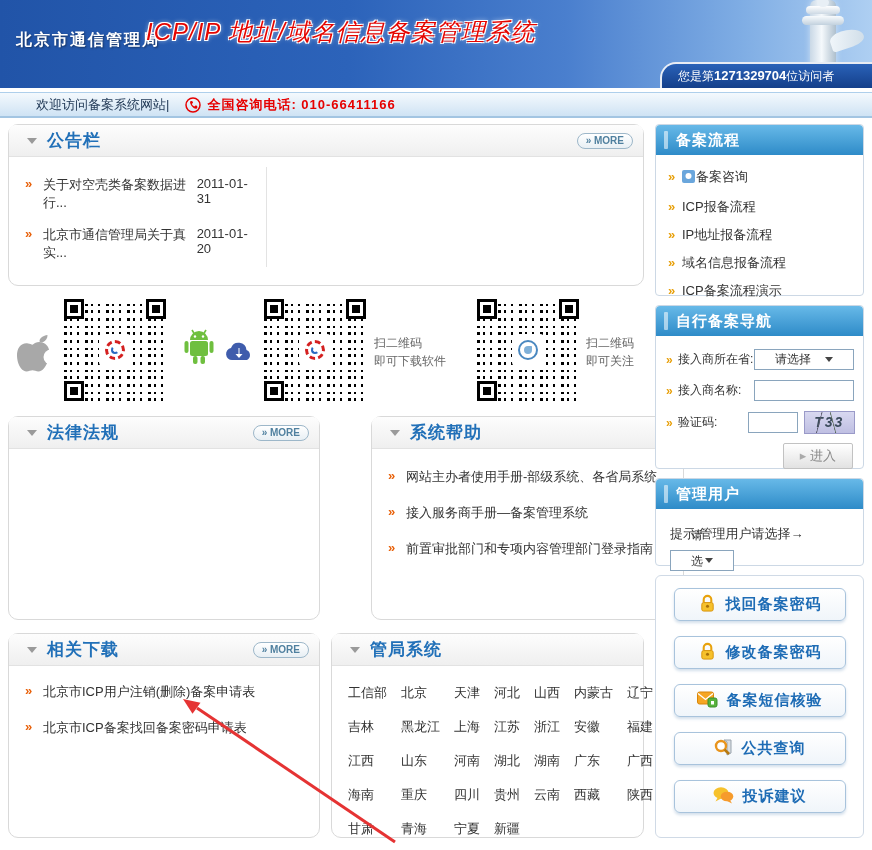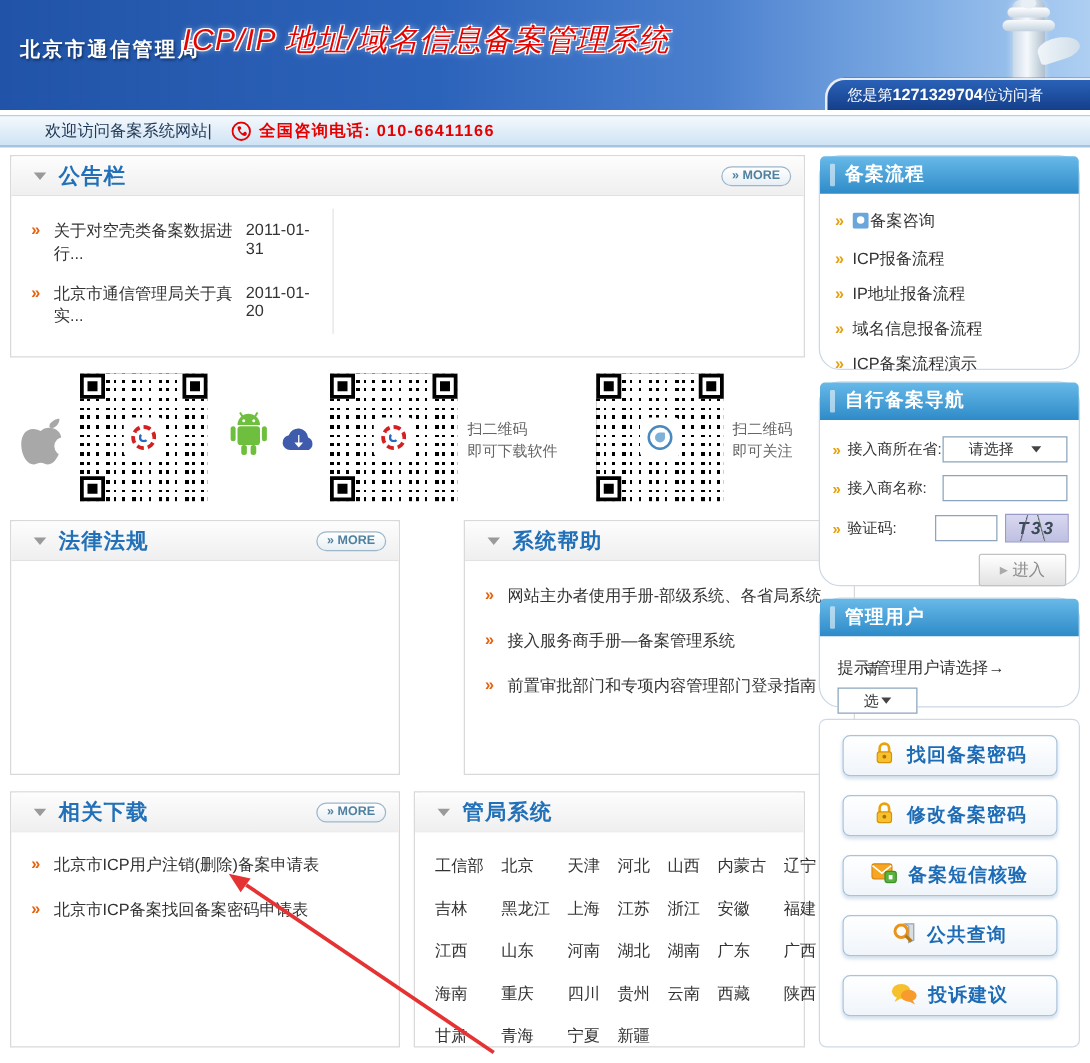--- a/index.html
+++ b/index.html
@@ -33,21 +33,21 @@
 
   
   .welcome-bar { position:absolute; top:92px; left:0; width:872px; height:26px;
     background:linear-gradient(#f4f9fd,#cfe3f4); border-top:1px solid #aecfeb; border-bottom:2px solid #a3c5e2;
     display:flex; align-items:center; font-size:13px; color:#223a57; }
   .welcome-text { margin-left:36px; }
   .phone-ic { margin:0 6px 0 16px; display:inline-flex; }
   .hotline { color:#e60000; font-weight:bold; font-size:13px; letter-spacing:1px; }
 
   
-  .panel { position:absolute; background:#fff; border:1px solid #d9d9d9; border-radius:0; }
+  .panel { position:absolute; background:#fff; border:1px solid #d9d9d9; border-radius:10px; }
   .panel-header { height:32px; background:linear-gradient(#fdfdfd,#efefef); border-bottom:1px solid #e2e2e2;
     border-radius:6px 6px 0 0; display:flex; align-items:center; padding:0 10px; }
   .tri { width:0; height:0; border-left:5px solid transparent; border-right:5px solid transparent;
     border-top:6px solid #9a9a9a; margin:0 10px 0 8px; }
   .panel-title { color:#2170b8; font-size:17px; font-weight:bold; letter-spacing:1px; }
   .more-btn { margin-left:auto; font-size:10px; color:#50809f; border:1px solid #9db7c9; border-radius:8px;
     padding:1px 8px 2px; background:linear-gradient(#ffffff,#e8eff4); font-weight:bold; cursor:pointer; }
 
   .ann-list { padding-top:12px; }
   .ann-item { position:relative; display:flex; width:248px; padding:7px 0 7px 34px; font-size:13px; color:#333; }
@@ -77,21 +77,21 @@
   .logo-blue::after { content:""; position:absolute; inset:4px; background:#7fb0d8; border-radius:50% 10% 50% 50%; }
   .qr-caption { position:absolute; font-size:12px; color:#666; line-height:18px; }
 
   
   .bureau-grid { display:grid; grid-template-columns:repeat(7,auto); column-gap:14px; row-gap:16px;
     padding:18px 0 0 16px; font-size:13px; color:#333; }
   .bureau-grid span { cursor:pointer; white-space:nowrap; }
 
   
   .side-panel { position:absolute; left:655px; width:209px; background:#fff;
-    border:1px solid #ccd8e5; border-radius:17px; }
+    border:1px solid #ccd8e5; border-radius:4px; }
   .side-header { height:30px; background:linear-gradient(#67b9e8,#2e8bc8); border-radius:4px 4px 0 0;
     color:#fff; font-weight:bold; font-size:15px; line-height:30px; padding-left:20px; position:relative; letter-spacing:1px; }
   .side-header::before { content:""; position:absolute; left:8px; top:6px; width:4px; height:18px;
     background:rgba(255,255,255,.55); border-radius:1px; }
   .side-item { position:relative; padding-left:26px; font-size:13px; color:#333; line-height:28px; }
   .side-item .blt2 { position:absolute; left:12px; color:#e8a00a; font-weight:bold; }
   .consult-ic { display:inline-block; vertical-align:-2px; margin-right:1px; }
 
   .form-row { display:flex; align-items:center; padding:5px 8px 5px 22px; font-size:12px; color:#333; position:relative; }
   .form-row .blt2 { position:absolute; left:10px; color:#e8a00a; font-weight:bold; }

